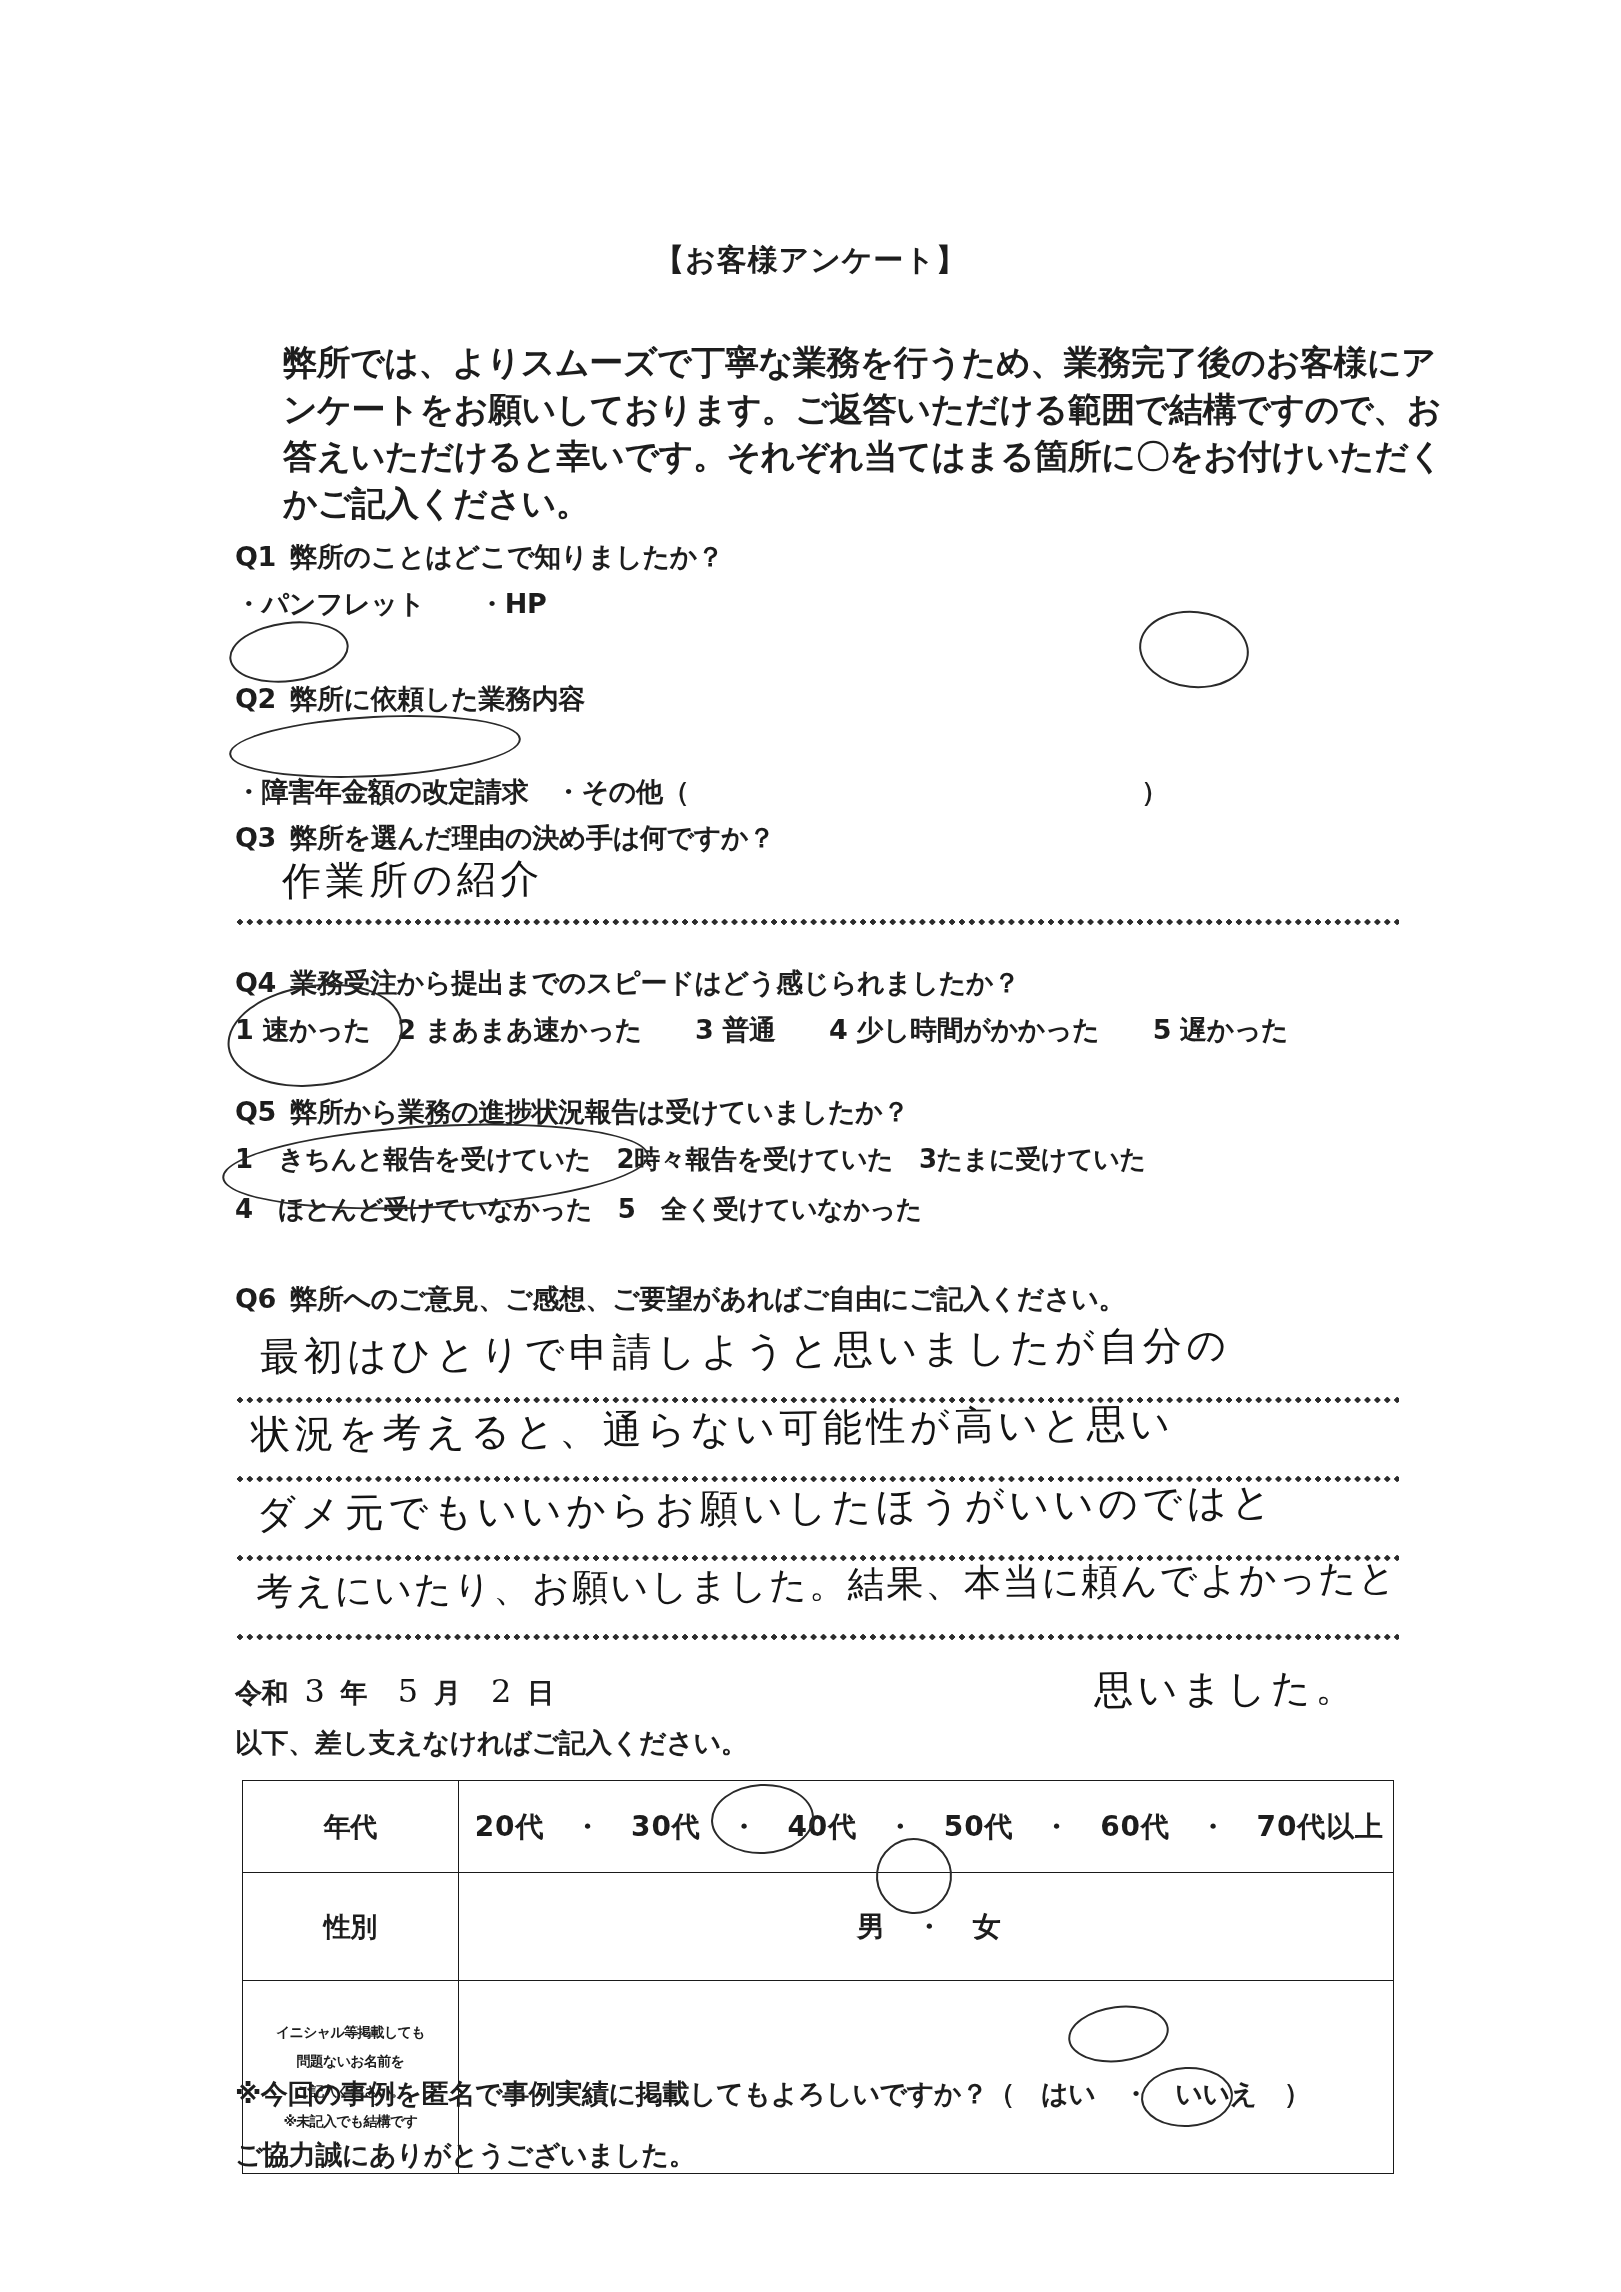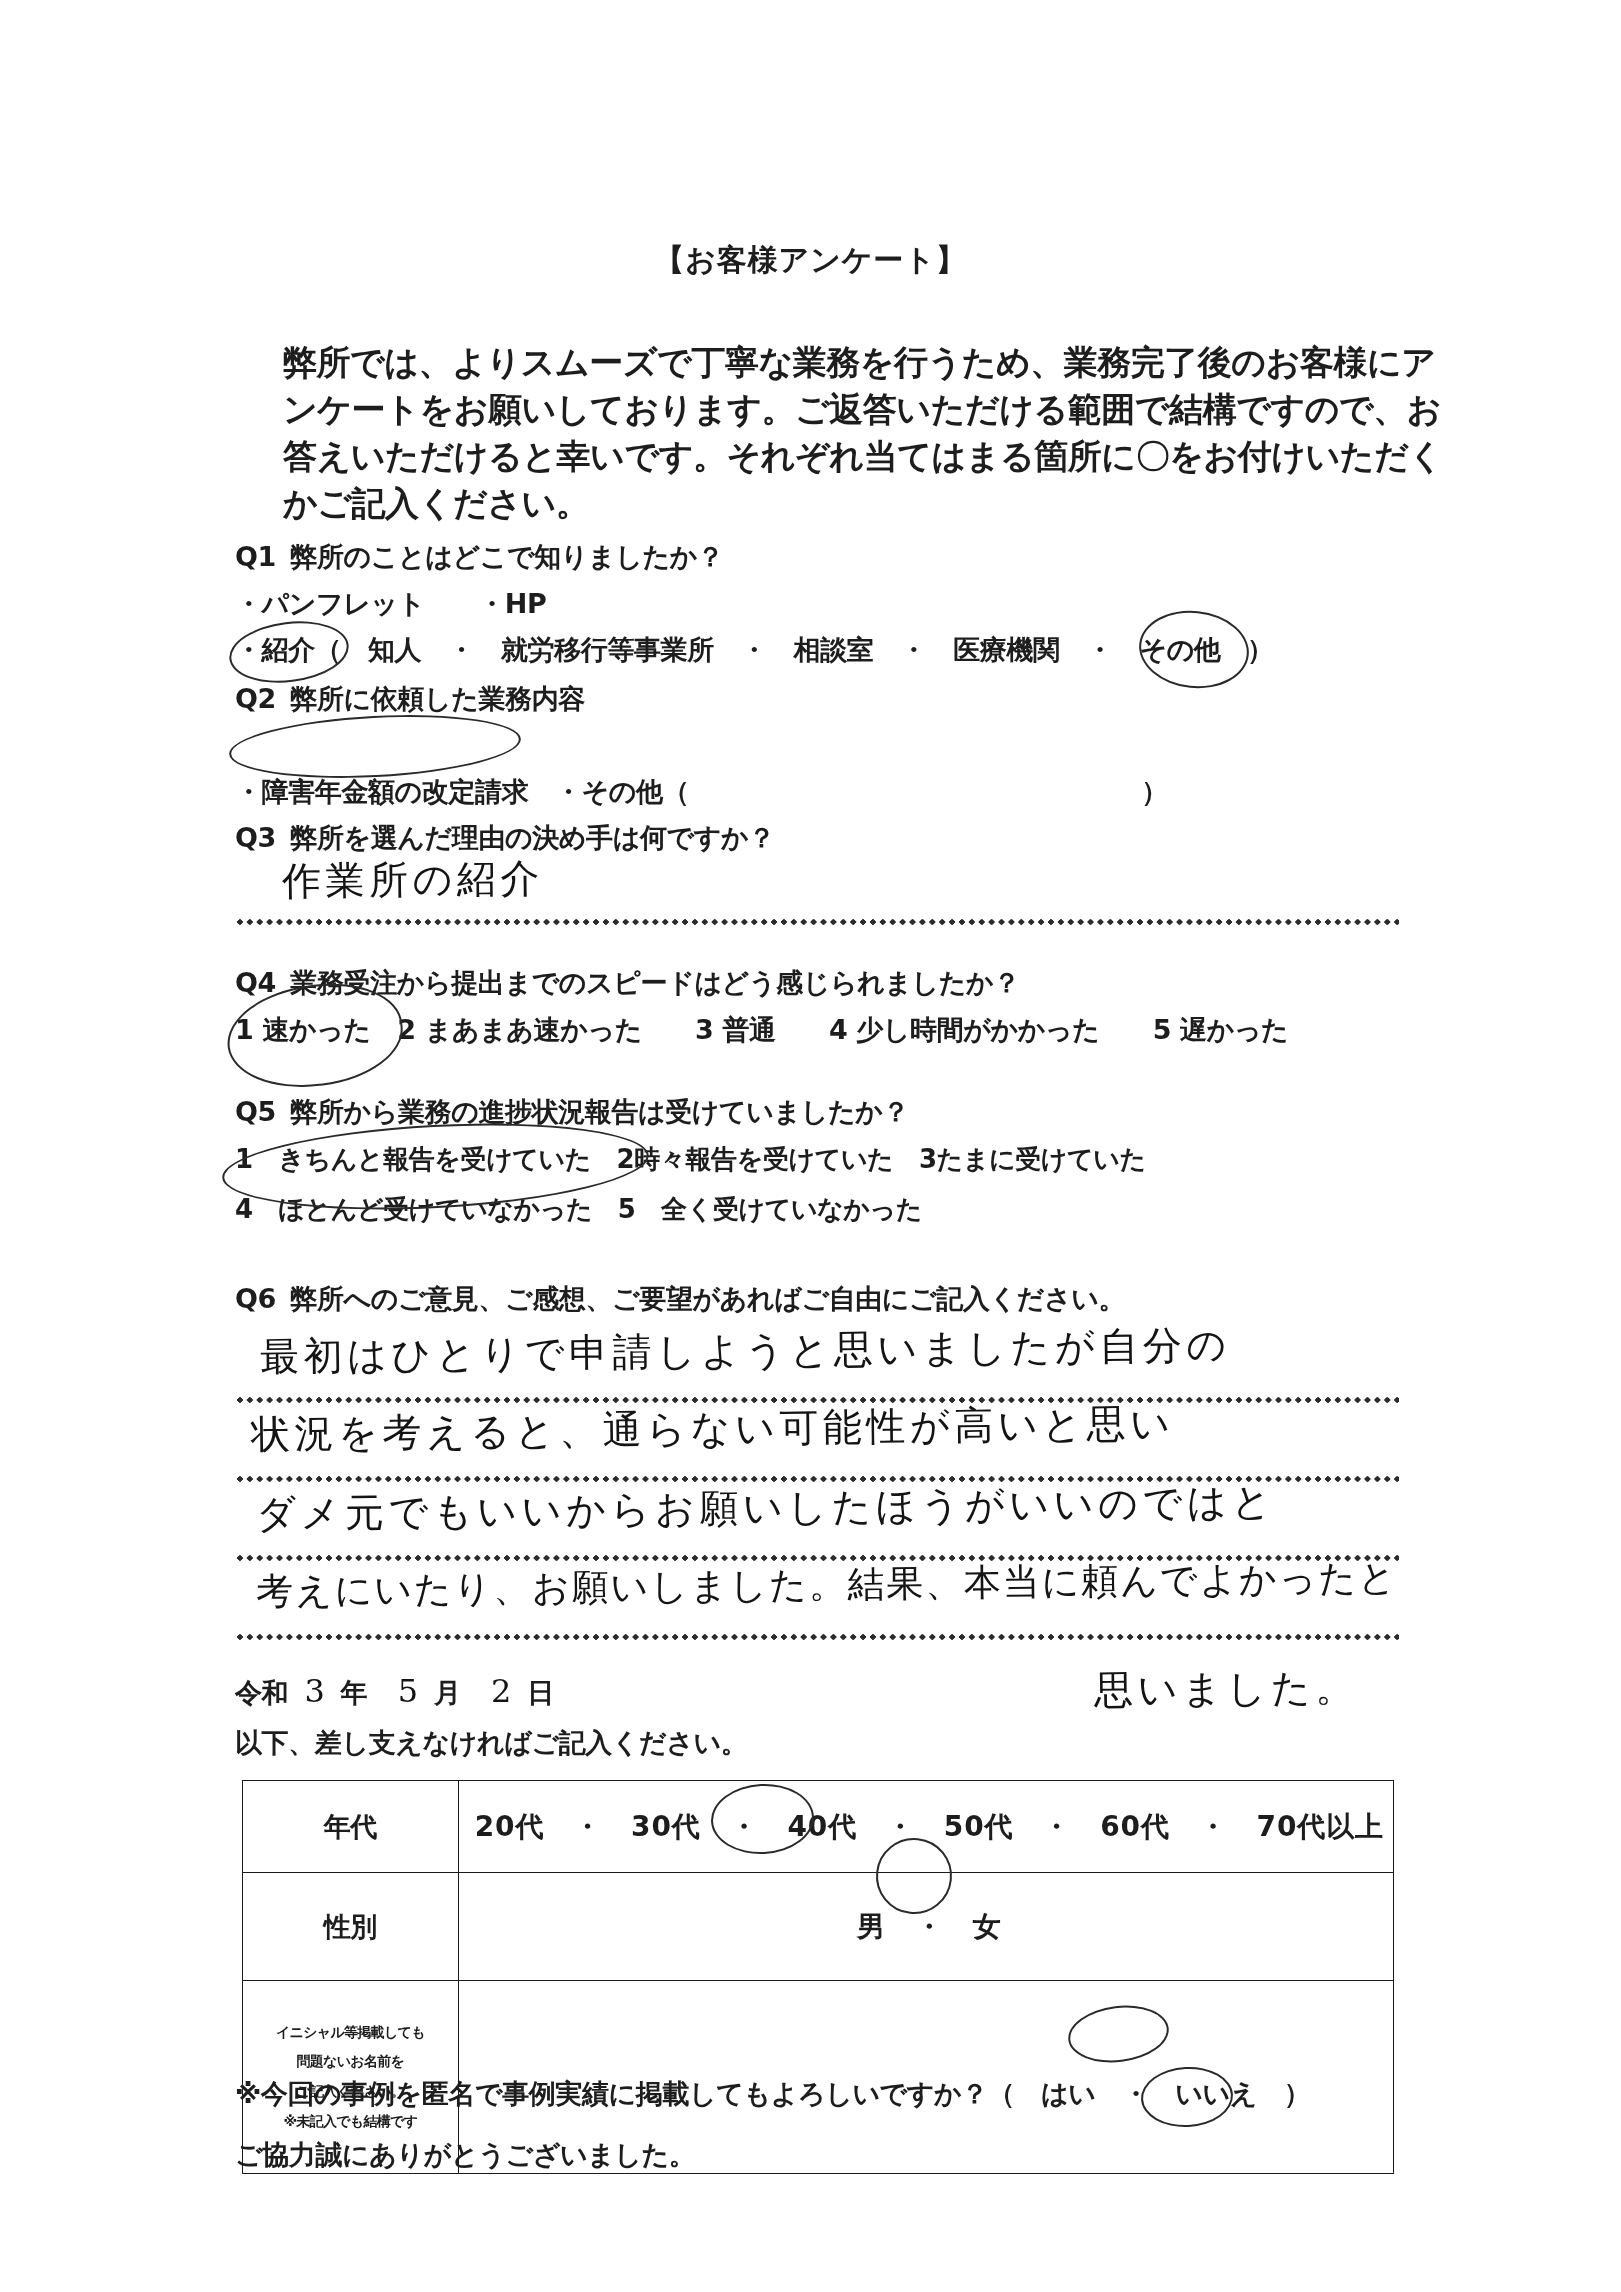--- a/index.html
+++ b/index.html
@@ -145,21 +145,20 @@
 <div class="page">
 
   <div class="title printed">【お客様アンケート】</div>
 
   <div class="intro printed">弊所では、よりスムーズで丁寧な業務を行うため、業務完了後のお客様にアンケートをお願いしております。ご返答いただける範囲で結構ですので、お答えいただけると幸いです。それぞれ当てはまる箇所に〇をお付けいただくかご記入ください。</div>
 
   <div class="qline printed" style="top:539px;">
     <span>Q1</span><span class="sep"></span><span class="sep"></span><span>弊所のことはどこで知りましたか？</span>
   </div>
   <div class="qline printed" style="top:586px;">・パンフレット　　・HP</div>
-  <div class="qline printed" style="top:632px;">・紹介（　知人　・　就労移行等事業所　・　相談室　・　医療機関　・　その他　）</div>
 
   <div class="circle tilt" style="left:229px; top:622px; width:116px; height:56px;"></div>
 
   <div class="circle tilt2" style="left:1139px; top:611px; width:106px; height:73px;"></div>
 
   <div class="qline printed" style="top:681px;">
     <span>Q2</span><span class="sep"></span><span class="sep"></span><span>弊所に依頼した業務内容</span>
   </div>
   <div class="qline printed" style="top:774px;">・障害年金額の改定請求　・その他（　　　　　　　　　　　　　　　　　）</div>
 

